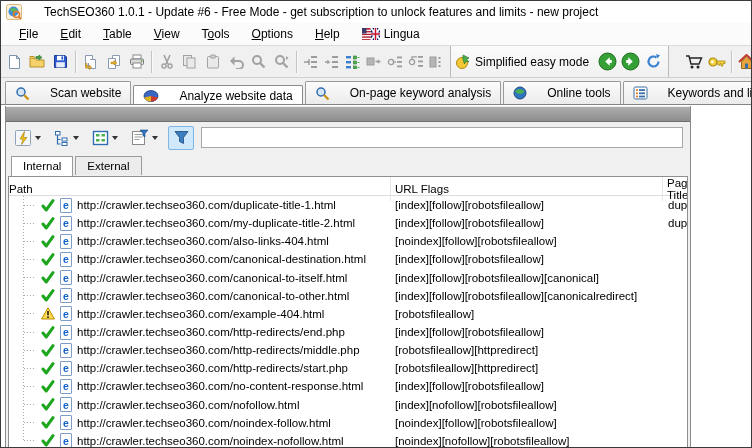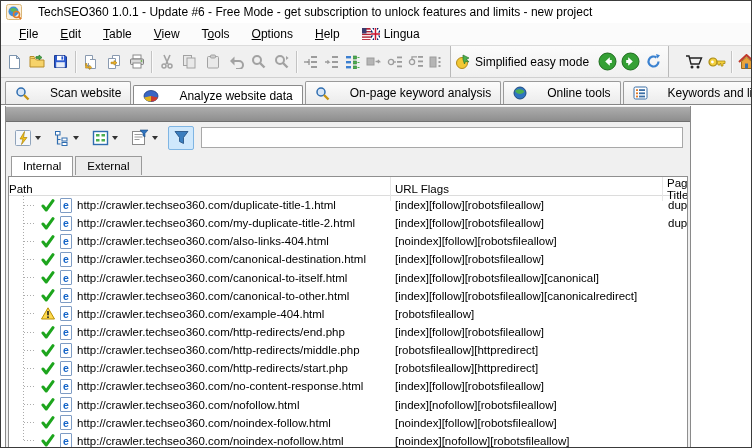--- a/index.html
+++ b/index.html
@@ -3,21 +3,21 @@
 <meta charset="utf-8">
 <style>
   html,body{margin:0;padding:0;background:#d4d4d4;}
   *{box-sizing:border-box;}
   .window{
     width:752px;height:448px;position:relative;overflow:hidden;
     background:#fff;border:1px solid #3a3a3a;
     font-family:"Liberation Sans","DejaVu Sans",sans-serif;font-size:12px;color:#000;
   }
   
-  .titlebar{height:22px;display:flex;align-items:center;gap:16px;padding-left:5px;background:#ffffff;}
+  .titlebar{height:22px;display:flex;align-items:center;gap:22px;padding-left:5px;background:#ffffff;}
   .titlebar .apptitle{font-size:12px;white-space:nowrap;}
   
   .menubar{height:22px;display:flex;align-items:center;background:#fbfbfb;padding-left:3px;}
   .menu-item{padding:2px 7px;display:flex;align-items:center;gap:4px;white-space:nowrap;cursor:default;margin-left:8px;}
   .menu-item u{text-decoration:underline;}
   
   .toolbar{height:33px;background:#f0f0f0;border-top:1px solid #dcdcdc;border-bottom:1px solid #d0d0d0;
            display:flex;align-items:center;padding:0 2px;overflow:hidden;}
   .tbtn{width:23px;height:26px;display:flex;align-items:center;justify-content:center;background:transparent;border:1px solid transparent;padding:0;}
   .tbtn.narrow{width:21px;}

